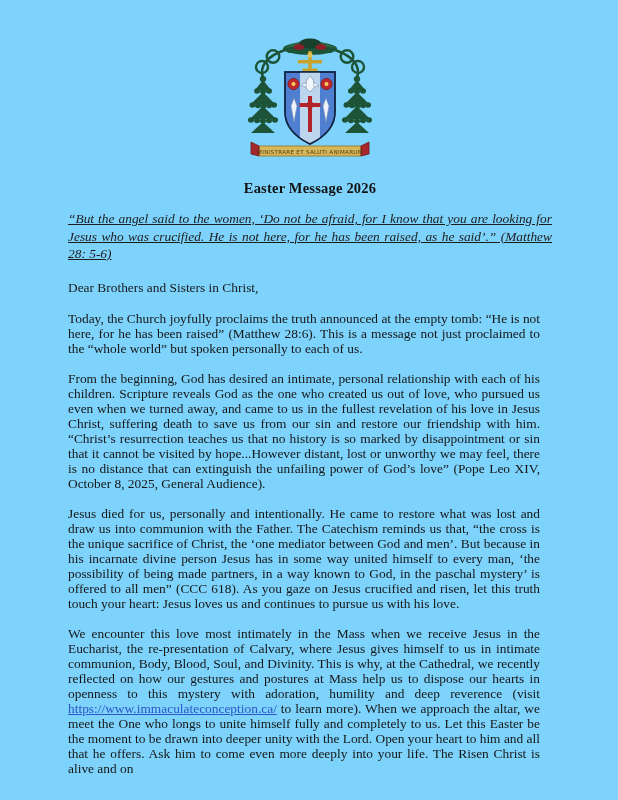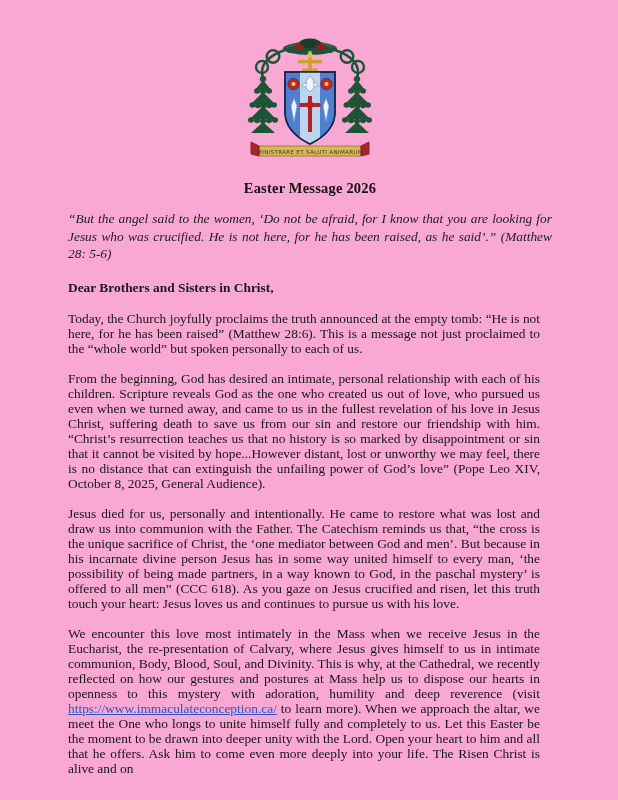--- a/index.html
+++ b/index.html
@@ -12,21 +12,21 @@
     height: 800px;
     overflow: hidden;
     font-family: "Liberation Serif", "DejaVu Serif", serif;
     color: #1a1a1a;
   }
 
   .page {
     position: relative;
     width: 618px;
     height: 800px;
-    background: #f9a8d4;
+    background: #7dd3fc;
     box-sizing: border-box;
     padding-left: 8px;
   }
 
   .content {
     position: absolute;
     left: 68px;
     top: 0;
     width: 484px;
   }
@@ -56,28 +56,28 @@
 
   
   .epigraph {
     font-style: italic;
     font-size: 13.4px;
     line-height: 17.6px;
     text-align: justify;
     text-align-last: left;
     margin: 13px 0 0 0;
     color: #1c1c1c;
+    text-decoration: underline;
   }
 
   
   .salutation {
     font-size: 13.4px;
     line-height: 17.6px;
     margin: 16px 0 0 0;
-    font-weight: bold;
   }
 
   p.body-par {
     font-size: 13.4px;
     line-height: 15px;
     text-align: justify;
     text-align-last: left;
     margin: 15px 12px 0 0;
     color: #161616;
     hyphens: manual;

